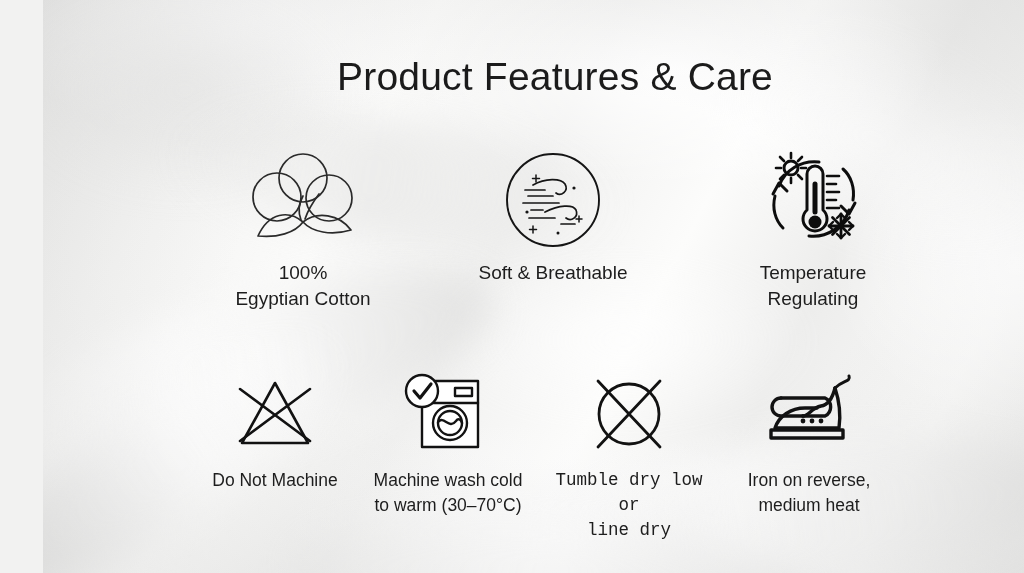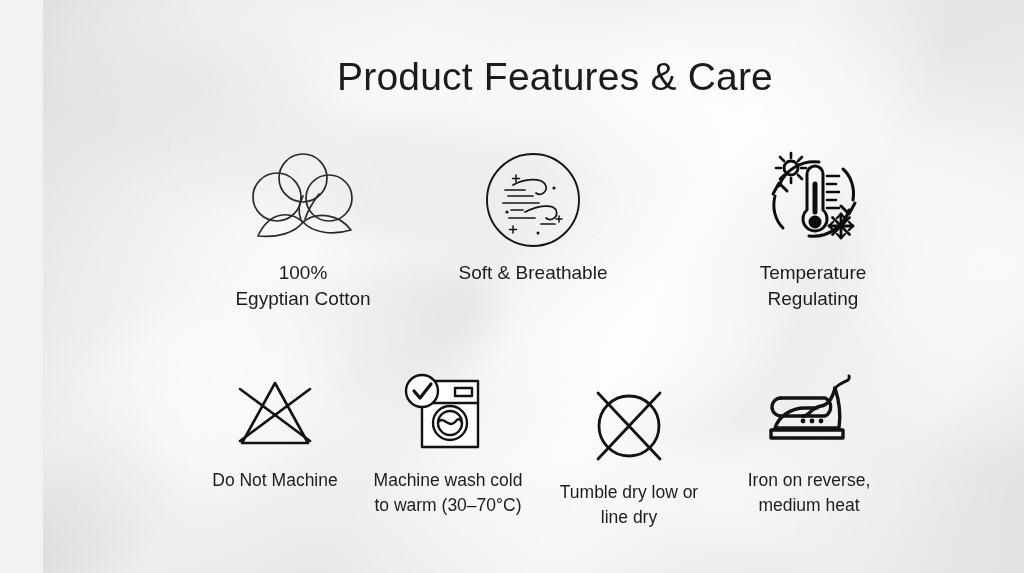--- a/index.html
+++ b/index.html
@@ -131,27 +131,27 @@
   .care .cap {
     font-size: 17.5px;
     line-height: 25px;
   }
   .care .icon-wrap {
     height: 92px;
   }
 
   
   .f1 { left: 170px;  top: 148px; width: 180px; }
-  .f2 { left: 400px;  top: 148px; width: 180px; }
+  .f2 { left: 420px;  top: 148px; width: 180px; }
   .f3 { left: 680px;  top: 148px; width: 180px; }
 
   
   .c1 { left: 152px;  top: 368px; width: 160px; }
   .c2 { left: 320px;  top: 368px; width: 170px; }
-  .c3 { left: 500px;  top: 380px; width: 172px; }
+  .c3 { left: 500px;  top: 368px; width: 172px; font-family: Liberation Mono, monospace; }
   .c4 { left: 680px;  top: 368px; width: 172px; }
 
   svg { display: block; overflow: visible; }
 </style>
 </head>
 <body>
 
 <div class="stage">
 
   <div class="fabric">

